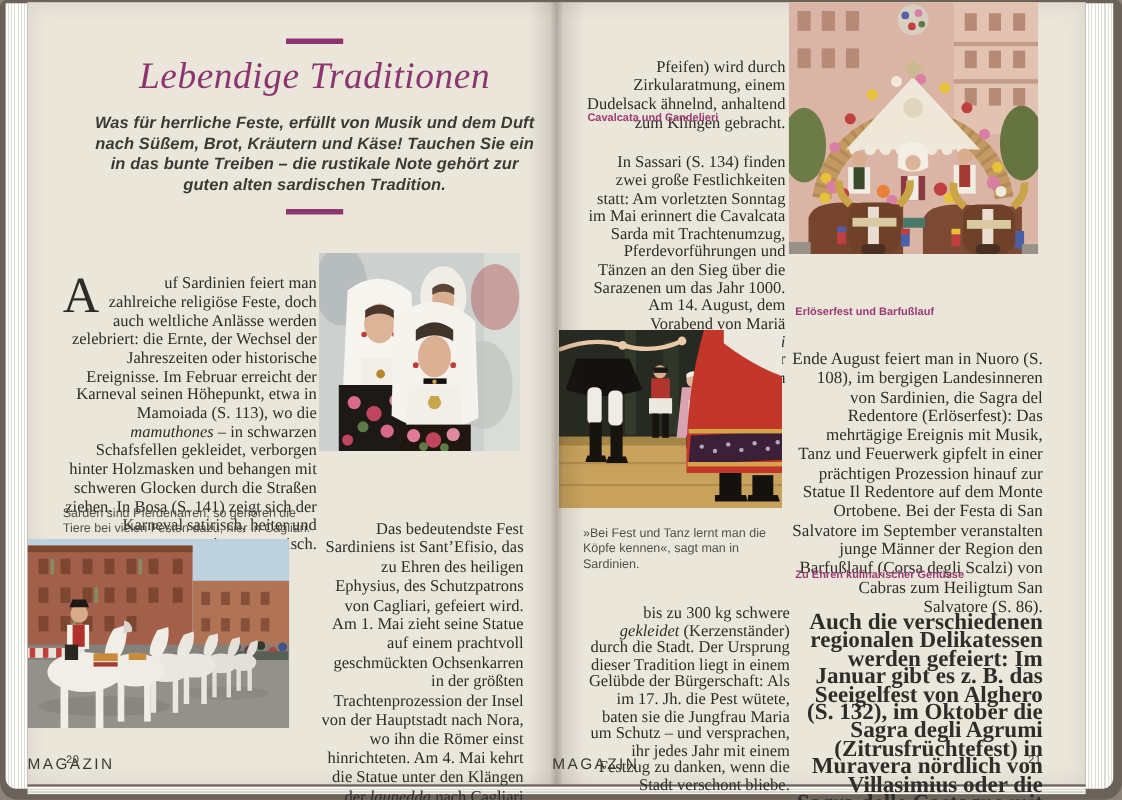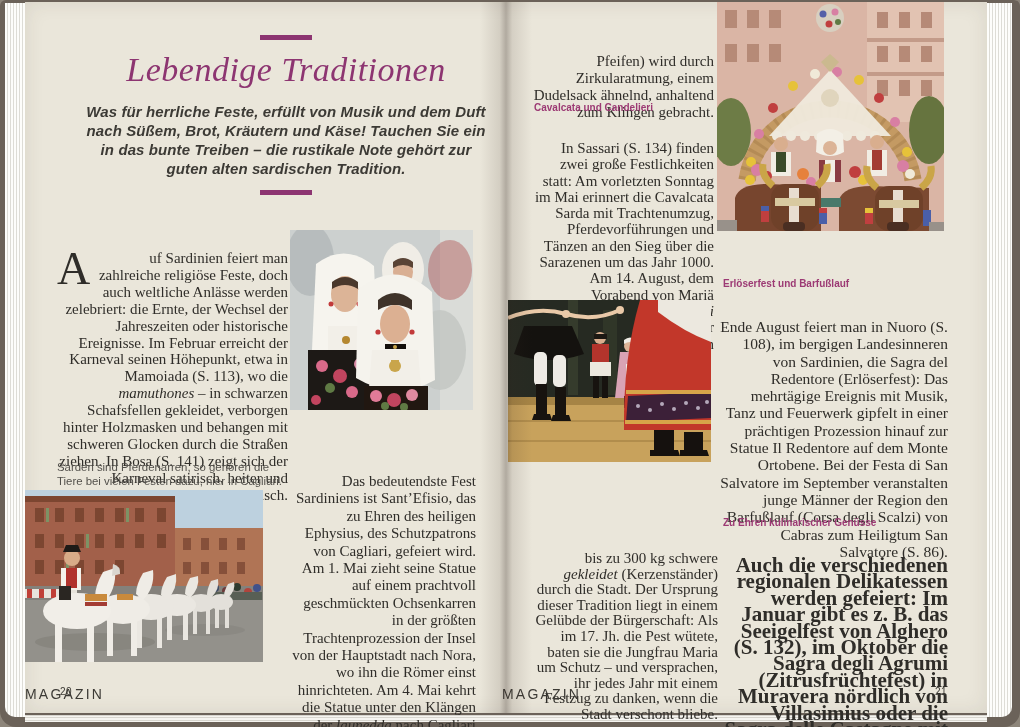--- a/index.html
+++ b/index.html
@@ -325,20 +325,21 @@
           </g>
           <rect x="118" y="90" width="85" height="4" fill="#d7a449"></rect>
           <rect x="117" y="120" width="86" height="4" fill="#d7a449"></rect>
           <rect x="146" y="130" width="20" height="24" fill="#15110e"></rect>
           <rect x="176" y="132" width="19" height="22" fill="#15110e"></rect>
           <path d="M142,150 h28 l2,6 h-30 z" fill="#15110e"></path>
           <path d="M172,150 h27 l2,6 h-29 z" fill="#15110e"></path>
         </svg>
       </figure>
 
+      <p class="caption cap3">»Bei Fest und Tanz lernt man die Köpfe kennen«, sagt man in Sardinien.</p>
       <div class="bodytext rp-p2">bis zu 300 kg schwere <em>gekleidet</em> (Kerzenständer) durch die Stadt. Der Ursprung dieser Tradition liegt in einem Gelübde der Bürgerschaft: Als im 17. Jh. die Pest wütete, baten sie die Jungfrau Maria um Schutz – und versprachen, ihr jedes Jahr mit einem Festzug zu danken, wenn die Stadt verschont bliebe.</div>
 
       <figure class="photo photo-oxen" aria-label="Blumengeschmückter Ochsenkarren mit Spitzenbaldachin">
         <svg viewBox="0 0 227 229" preserveAspectRatio="none">
           <rect width="227" height="229" fill="#dab5a5"></rect>
           <rect x="150" y="0" width="77" height="120" fill="#e2c3b2"></rect>
           <g fill="#b68a77">
             <rect x="8" y="8" width="12" height="18"></rect>
               <rect x="30" y="8" width="12" height="18"></rect>
               <rect x="52" y="8" width="12" height="18"></rect>

